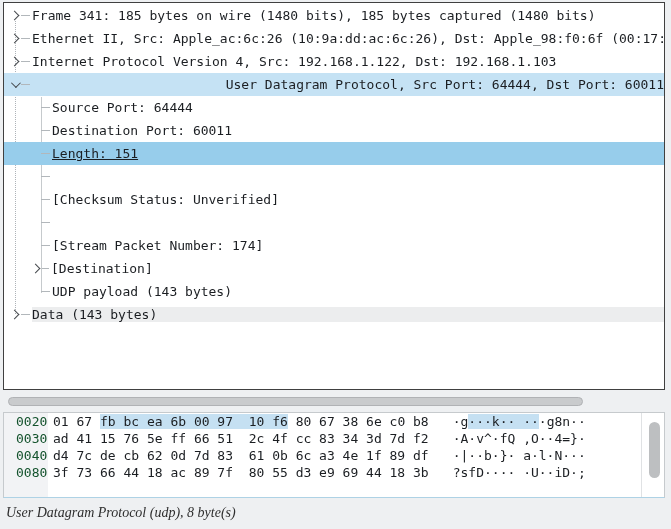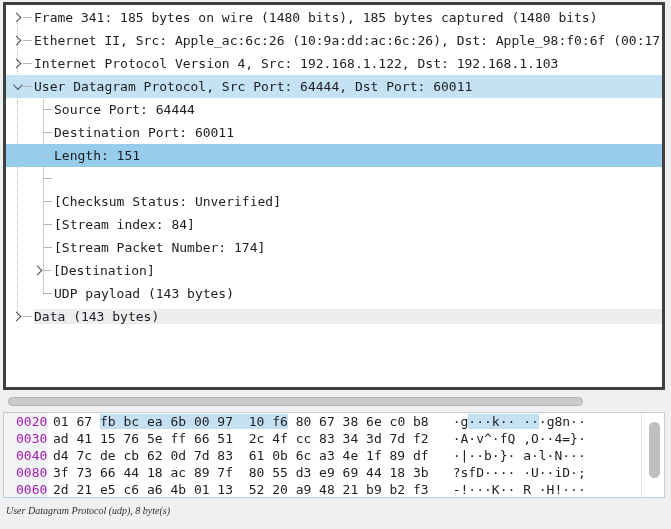--- a/index.html
+++ b/index.html
@@ -10,40 +10,40 @@
     font-family: "DejaVu Sans Mono", monospace;
     font-size: 13px;
     color: #1b1e22;
     overflow: hidden;
   }
 
   
   .detail-pane {
     position: absolute; left: 3px; top: 2px; width: 662px; height: 388px;
     background: #ffffff;
-    border: 3px solid #404040;
+    border: 1px solid #404040;
     overflow: hidden;
   }
   .tree { position: relative; padding-top: 1px; }
   .guide { position: absolute; width: 0; }
   .guide-top   { left: 11px; top: 18px;  height: 293px; border-left: 1px dotted #aeb3b8; }
   .guide-child { left: 37px; top: 94px;  height: 196px; border-left: 1px solid  #c6cacd; }
 
   .trow {
     position: relative;
     display: flex; align-items: center;
     height: 23px; width: 100%;
     white-space: nowrap; overflow: hidden;
     padding-left: 5px;
     cursor: default;
   }
   .trow .label { flex: 1 1 auto; overflow: hidden; white-space: pre; }
 
-  .bg-proto { background: var(--proto-sel, #c5e2f4); }
-  .bg-field { background: var(--field-sel, #97cdeb); }
+  .bg-proto { background: var(--proto-sel, #c5e2f4); text-align: right; }
+  .bg-field { background: var(--field-sel, #97cdeb); text-decoration: underline; }
   .bg-hover .label { background: var(--hover-row, #ecedee); }
 
   .chev {
     display: inline-block; flex: 0 0 auto;
     width: 7px; height: 7px;
     border-right: 1.4px solid #45494d; border-bottom: 1.4px solid #45494d;
     margin: 0 3px 0 2px;
   }
   .chev.collapsed { transform: rotate(-45deg); }
   .chev.expanded  { transform: rotate(45deg) translateY(-2px); }
@@ -69,31 +69,31 @@
     border-bottom: 1px solid #aed2e5;
     overflow: hidden;
   }
   .offset-col { position: absolute; left: 0; top: 0; bottom: 0; width: 44px; background: #f2f3f5; }
   .hex-divider { position: absolute; left: 637px; top: 0; bottom: 0; width: 1px; background: #e0e2e4; }
   .vscroll-thumb {
     position: absolute; left: 645px; top: 9px; width: 11px; height: 56px;
     background: #bdbfc1; border-radius: 5.5px;
   }
   .hexrow { position: relative; height: 17px; line-height: 17px; white-space: pre; }
-  .hexrow .off  { display: inline-block; width: 44px; padding-left: 12px; color: #a21caf; }
+  .hexrow .off  { display: inline-block; width: 44px; padding-left: 12px; color: #14532d; }
   .hexrow .hex  { margin-left: 5px; margin-top: 24px; }
   .hexrow .ascii{ margin-left: 24px; }
   .hl { background: var(--hex-sel, #c5e0f2); }
 
   
   .status-bar {
     position: absolute; left: 0; top: 499px; width: 671px; height: 30px;
     padding: 6px 0 0 6px;
     font-family: "Liberation Serif", serif;
-    font-style: italic; font-size: 10px; color: #2e2e2e;
+    font-style: italic; font-size: 14px; color: #2e2e2e;
     background: var(--window-bg, #eef0f2);
   }
 </style>
 </head>
 <body>
 
 <div class="detail-pane">
   <div class="tree" id="tree-rows">
     <div class="guide guide-top"></div>
     <div class="guide guide-child"></div>
@@ -137,21 +137,20 @@
         <span class="dash"></span>
       </div>
       <div class="trow">
         <span class="sp1"></span>
         <span class="dash"></span>
         <span class="label">[Checksum Status: Unverified]</span>
       </div>
       <div class="trow">
         <span class="sp1"></span>
         <span class="dash"></span>
-        <span class="label">[Stream index: 84]</span>
       </div>
       <div class="trow">
         <span class="sp1"></span>
         <span class="dash"></span>
         <span class="label">[Stream Packet Number: 174]</span>
       </div>
       <div class="trow">
         <span class="sp2"></span>
         <span class="chev collapsed"></span>
         <span class="dash short"></span>
@@ -174,21 +173,20 @@
   <div class="hscroll-thumb"></div>
 </div>
 
 <div class="hex-pane">
   <div class="offset-col"></div>
   <div id="hex-rows">
       <div class="hexrow"><span class="off">0020</span><span class="hex"><span class="">01 67 </span><span class="hl">fb bc ea 6b 00 97  10 f6</span><span class=""> 80 67 38 6e c0 b8</span></span><span class="ascii"><span class="">·g</span><span class="hl">···k·· ··</span><span class="">·g8n··</span></span></div>
       <div class="hexrow"><span class="off">0030</span><span class="hex"><span class="">ad 41 15 76 5e ff 66 51  2c 4f cc 83 34 3d 7d f2</span><span class="hl"></span><span class=""></span></span><span class="ascii"><span class="">·A·v^·fQ ,O··4=}·</span><span class="hl"></span><span class=""></span></span></div>
       <div class="hexrow"><span class="off">0040</span><span class="hex"><span class="">d4 7c de cb 62 0d 7d 83  61 0b 6c a3 4e 1f 89 df</span><span class="hl"></span><span class=""></span></span><span class="ascii"><span class="">·|··b·}· a·l·N···</span><span class="hl"></span><span class=""></span></span></div>
       <div class="hexrow"><span class="off">0080</span><span class="hex"><span class="">3f 73 66 44 18 ac 89 7f  80 55 d3 e9 69 44 18 3b</span><span class="hl"></span><span class=""></span></span><span class="ascii"><span class="">?sfD···· ·U··iD·;</span><span class="hl"></span><span class=""></span></span></div>
-      <div class="hexrow"><span class="off">0060</span><span class="hex"><span class="">2d 21 e5 c6 a6 4b 01 13  52 20 a9 48 21 b9 b2 f3</span><span class="hl"></span><span class=""></span></span><span class="ascii"><span class="">-!···K·· R ·H!···</span><span class="hl"></span><span class=""></span></span></div>
     </div>
   <div class="hex-divider"></div>
   <div class="vscroll-thumb"></div>
 </div>
 
 <div class="status-bar">
   <span>User Datagram Protocol (udp), 8 byte(s)</span>
 </div>
 
 </body></html>

